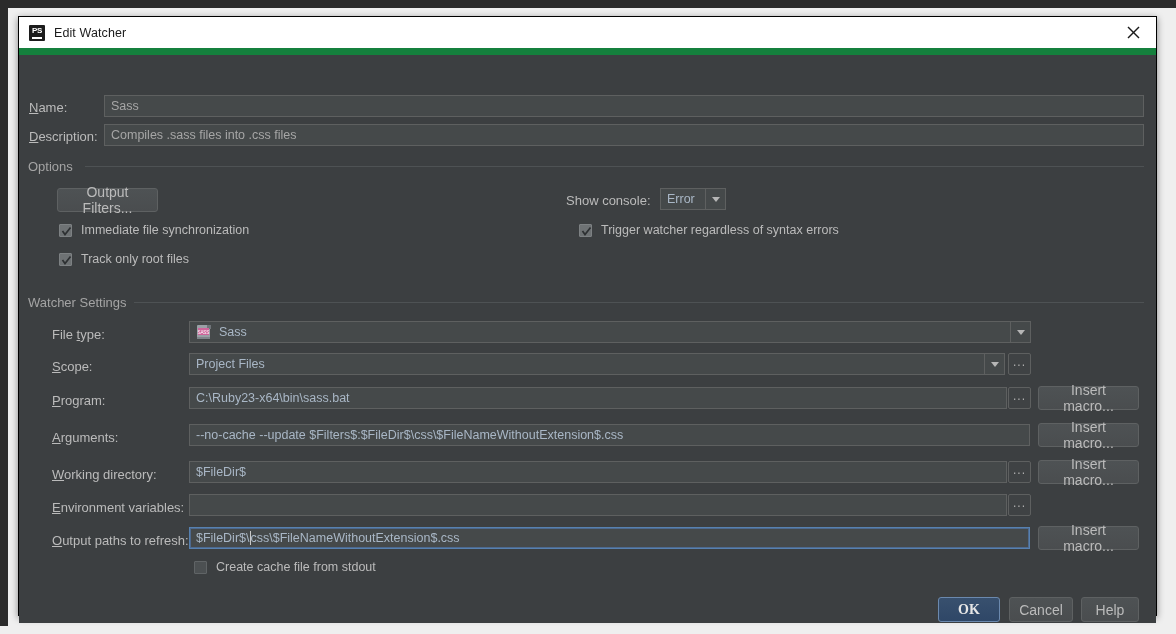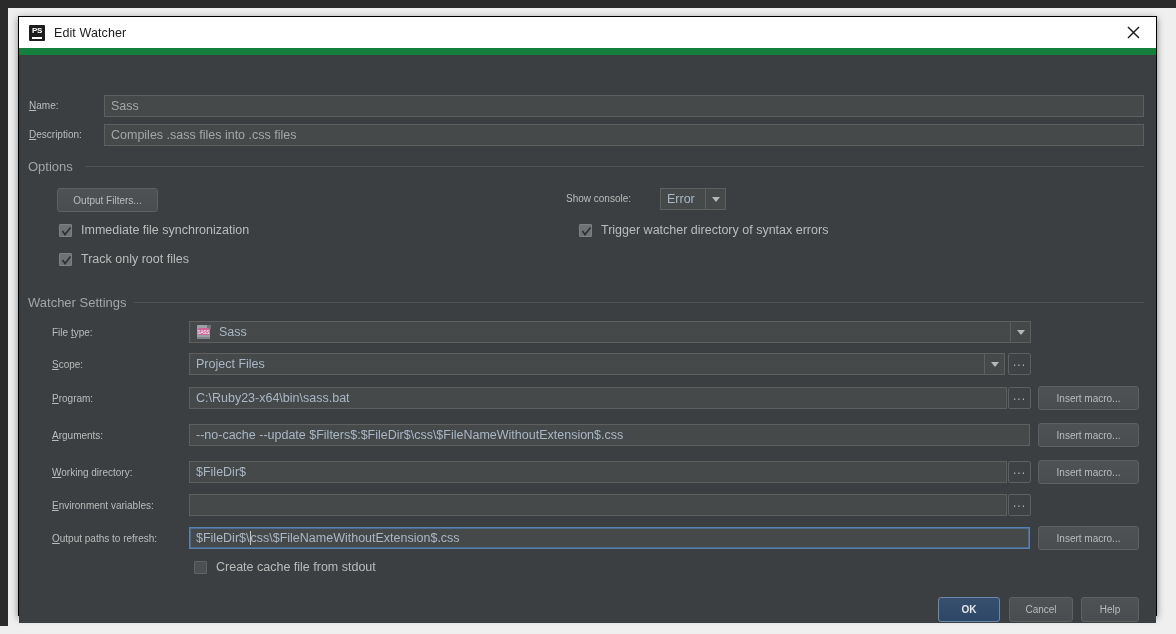--- a/index.html
+++ b/index.html
@@ -104,21 +104,21 @@
     position: relative;
     height: 568px;
     background: #3c3f41;
     color: #bbbbbb;
     font-size: 12.5px;
   }
 
   .lbl {
     position: absolute;
     color: #bbbbbb;
-    font-size: 10px;
+    font-size: 13px;
     font-family: "Liberation Sans", sans-serif;
     white-space: nowrap;
   }
   .lbl u { text-decoration: underline; }
 
   
   .field {
     position: absolute;
     background: #45494a;
     border: 1px solid #5e6060;
@@ -151,21 +151,21 @@
   }
 
   
   .btn {
     position: absolute;
     box-sizing: border-box;
     background: linear-gradient(180deg, #4e5254 0%, #4a4d4f 100%);
     border: 1px solid #5e6162;
     border-radius: 3px;
     color: #bbbbbb;
-    font-size: 10px;
+    font-size: 14px;
     font-family: "Liberation Sans", sans-serif;
     display: flex;
     align-items: center;
     justify-content: center;
     cursor: pointer;
     user-select: none;
   }
   .btn.default {
     background: linear-gradient(180deg, #38506e 0%, #2f4767 100%);
     border: 1px solid #6b89ae;
@@ -364,21 +364,21 @@
       <div class="combo-arrow" style="left:686px; top:133px;">
         <span class="arrow-dn"></span>
       </div>
 
       <div class="cbrow" style="left:560px; top:168px;">
         <span class="cbox">
           <svg width="11" height="11" viewBox="0 0 11 11">
             <polyline points="1.5,5 4,8.5 9.5,1.5" fill="none" stroke="#2d3032" stroke-width="1.7"></polyline>
           </svg>
         </span>
-        <span class="cblabel">Trigger watcher directory of syntax errors</span>
+        <span class="cblabel">Trigger watcher regardless of syntax errors</span>
       </div>
 
       <div class="group-title" style="left:9px; top:240px;">Watcher Settings</div>
       <div class="group-line" style="left:115px; top:247px; width:1010px;"></div>
 
       <div class="lbl" style="left:33px; top:272px;">File <u>t</u>ype:</div>
       <div class="field" style="left:170px; top:266px; width:821px; border-right:none;">
         <span class="filetype-inner">
           <span class="sass-icon">
             <span class="page"></span>
@@ -426,19 +426,19 @@
           <span class="caret"></span>
           <span>css\$FileNameWithoutExtension$.css</span>
       </div>
       <button class="btn" style="left:1019px; top:471px; width:101px; height:24px;">Insert macro...</button>
 
       <div class="cbrow" style="left:175px; top:505px;">
         <span class="cbox unchecked"></span>
         <span class="cblabel">Create cache file from stdout</span>
       </div>
 
-      <button class="btn default" style="left:919px; top:542px; width:62px; height:25px;">OK</button>
+      <button class="btn default" style="left:919px; top:542px; width:62px; height:25px;font-family:Liberation Serif, serif;">OK</button>
       <button class="btn" style="left:990px; top:542px; width:64px; height:25px;">Cancel</button>
       <button class="btn" style="left:1062px; top:542px; width:58px; height:25px;">Help</button>
 
     </div>
   </div>
 </div>
 
 </body></html>

